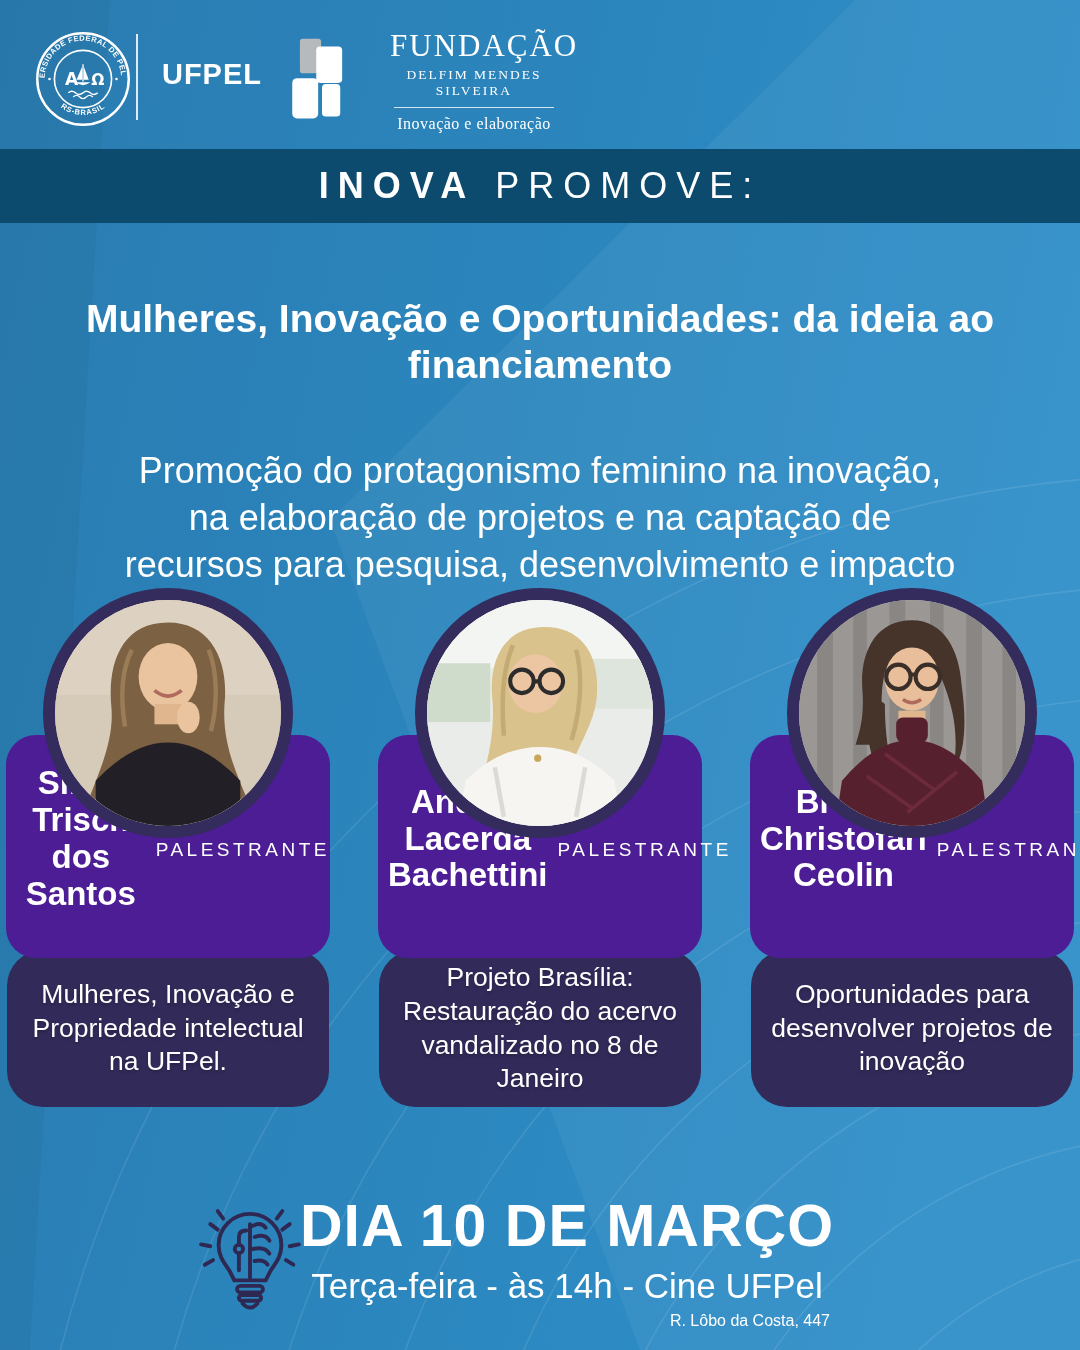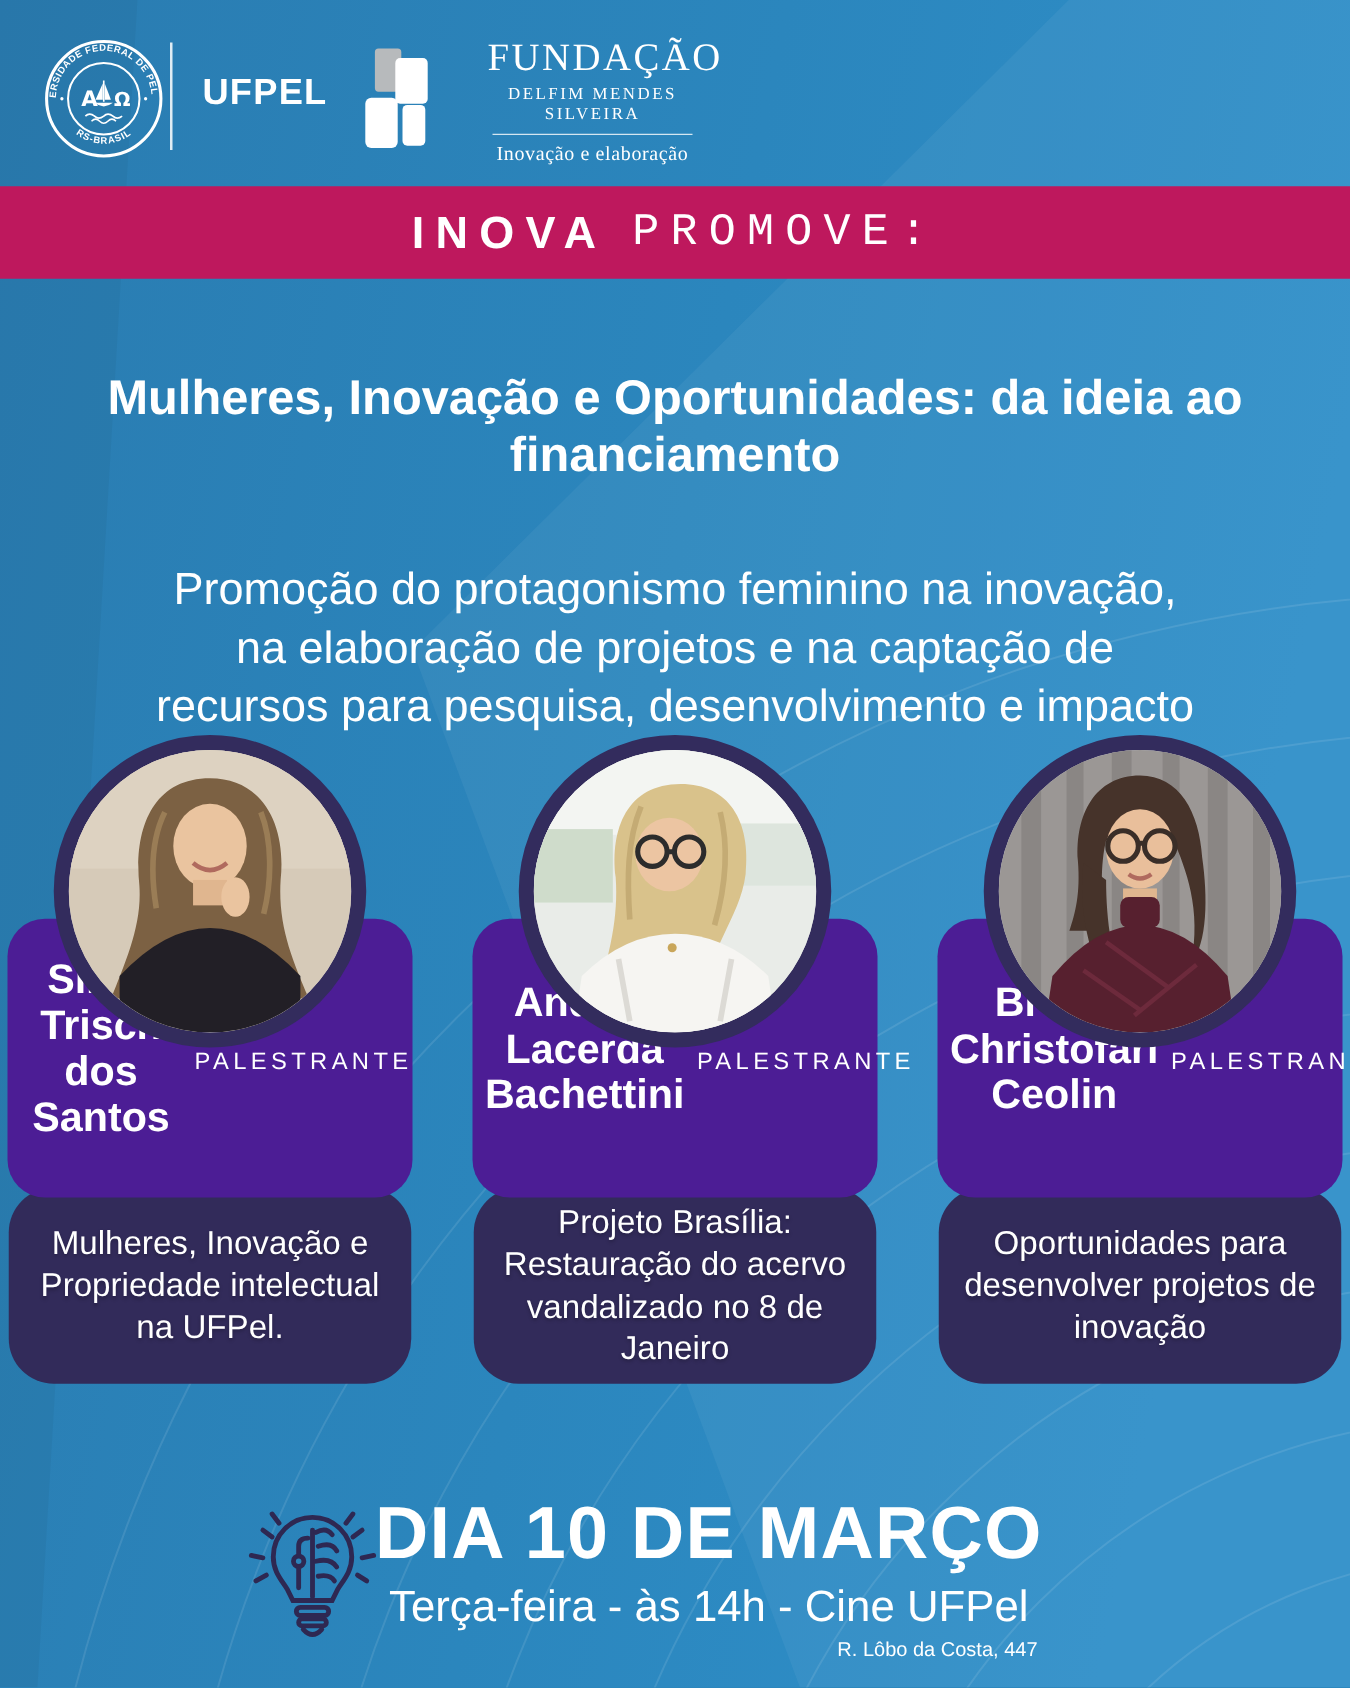--- a/index.html
+++ b/index.html
@@ -18,24 +18,24 @@
   .fdms{position:absolute;left:288px;top:30px;display:flex;align-items:center;gap:20px;}
   .fdms-squares{width:68px;height:96px;margin-right:14px;}
   .fdms-text{font-family:"Liberation Serif", serif;text-align:center;width:168px;}
   .fdms-line1{font-size:31px;letter-spacing:2px;line-height:1;}
   .fdms-line2{font-size:13.5px;letter-spacing:2px;margin-top:6px;}
   .fdms-rule{height:1px;background:rgba(255,255,255,.8);margin:8px 4px 7px;}
   .fdms-tag{font-size:16px;letter-spacing:.5px;}
 
   
   .banner{position:absolute;left:0;top:149px;width:1080px;height:74px;
-          background:#be185d;z-index:2;display:flex;align-items:center;justify-content:center;}
+          background:#0c4a6e;z-index:2;display:flex;align-items:center;justify-content:center;}
   .banner-inner{display:flex;gap:20px;font-size:36px;letter-spacing:9px;}
   .banner-bold{font-weight:800;}
-  .banner-light{font-weight:300;font-family:Liberation Mono, monospace;}
+  .banner-light{font-weight:300;}
 
   
   .title{position:absolute;left:50%;transform:translateX(-50%);top:296px;width:940px;
          text-align:center;font-size:39px;font-weight:600;line-height:1.18;z-index:2;}
   .subtitle{position:absolute;left:50%;transform:translateX(-50%);top:448px;width:850px;
             text-align:center;font-size:36px;font-weight:300;line-height:1.3;z-index:2;}
 
   
   .speakers{position:absolute;left:0;top:588px;width:1080px;height:525px;
             display:flex;justify-content:center;gap:48px;z-index:2;}

